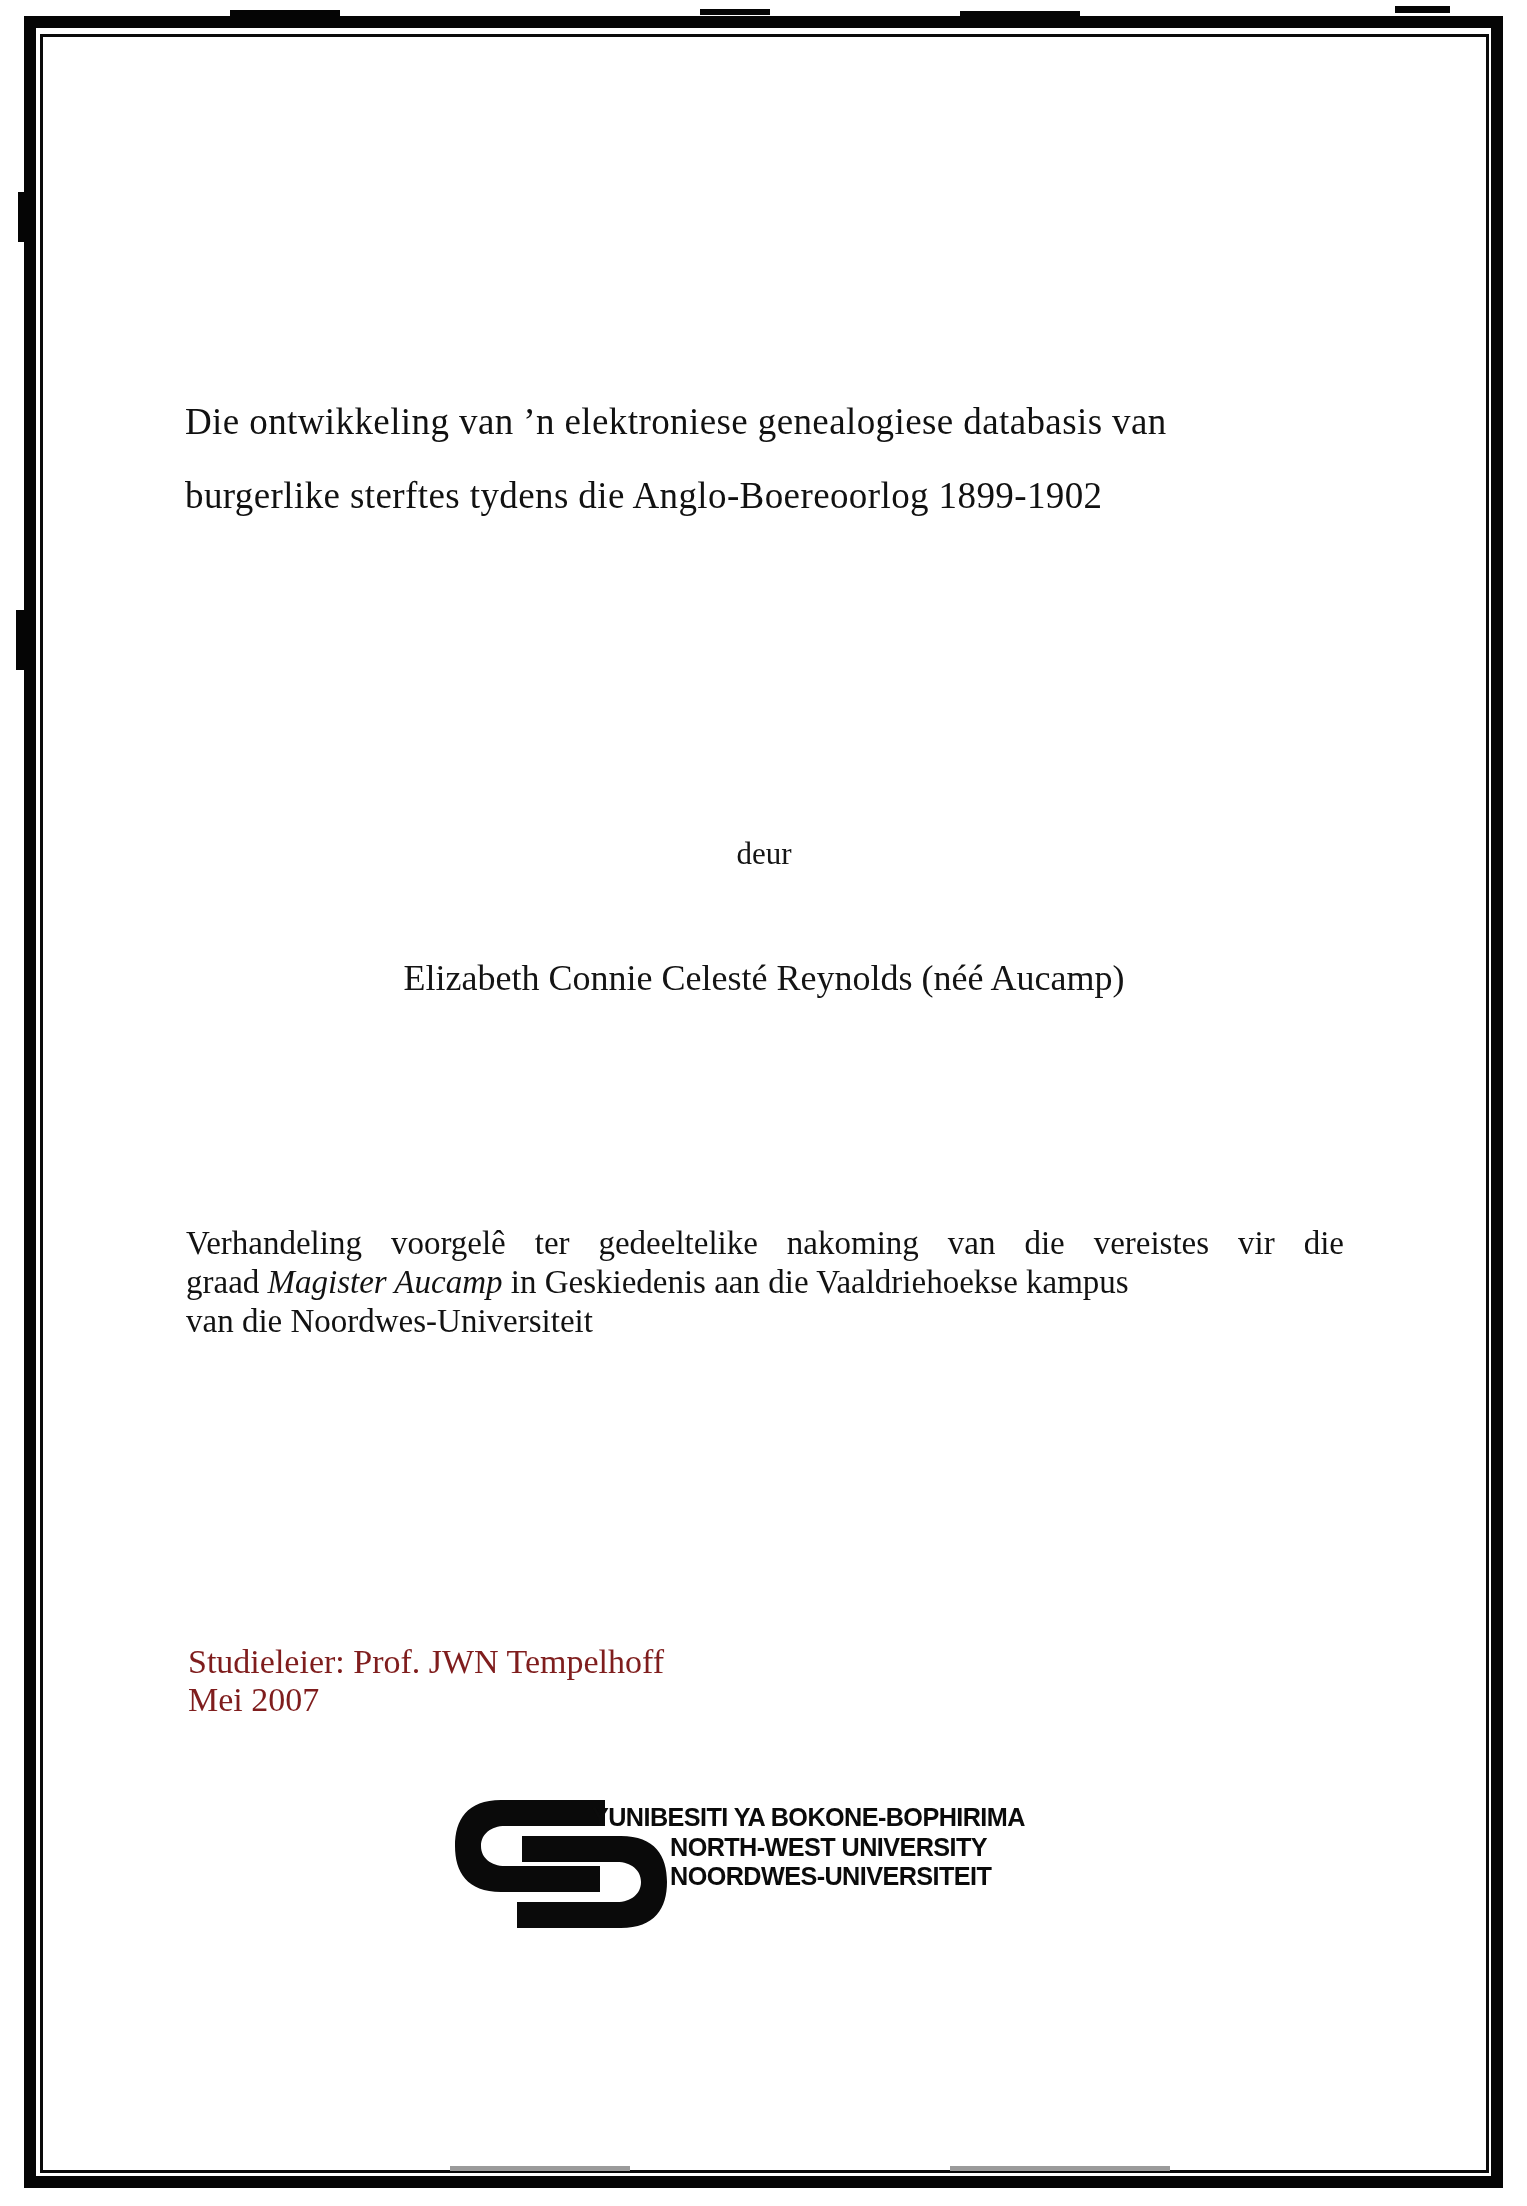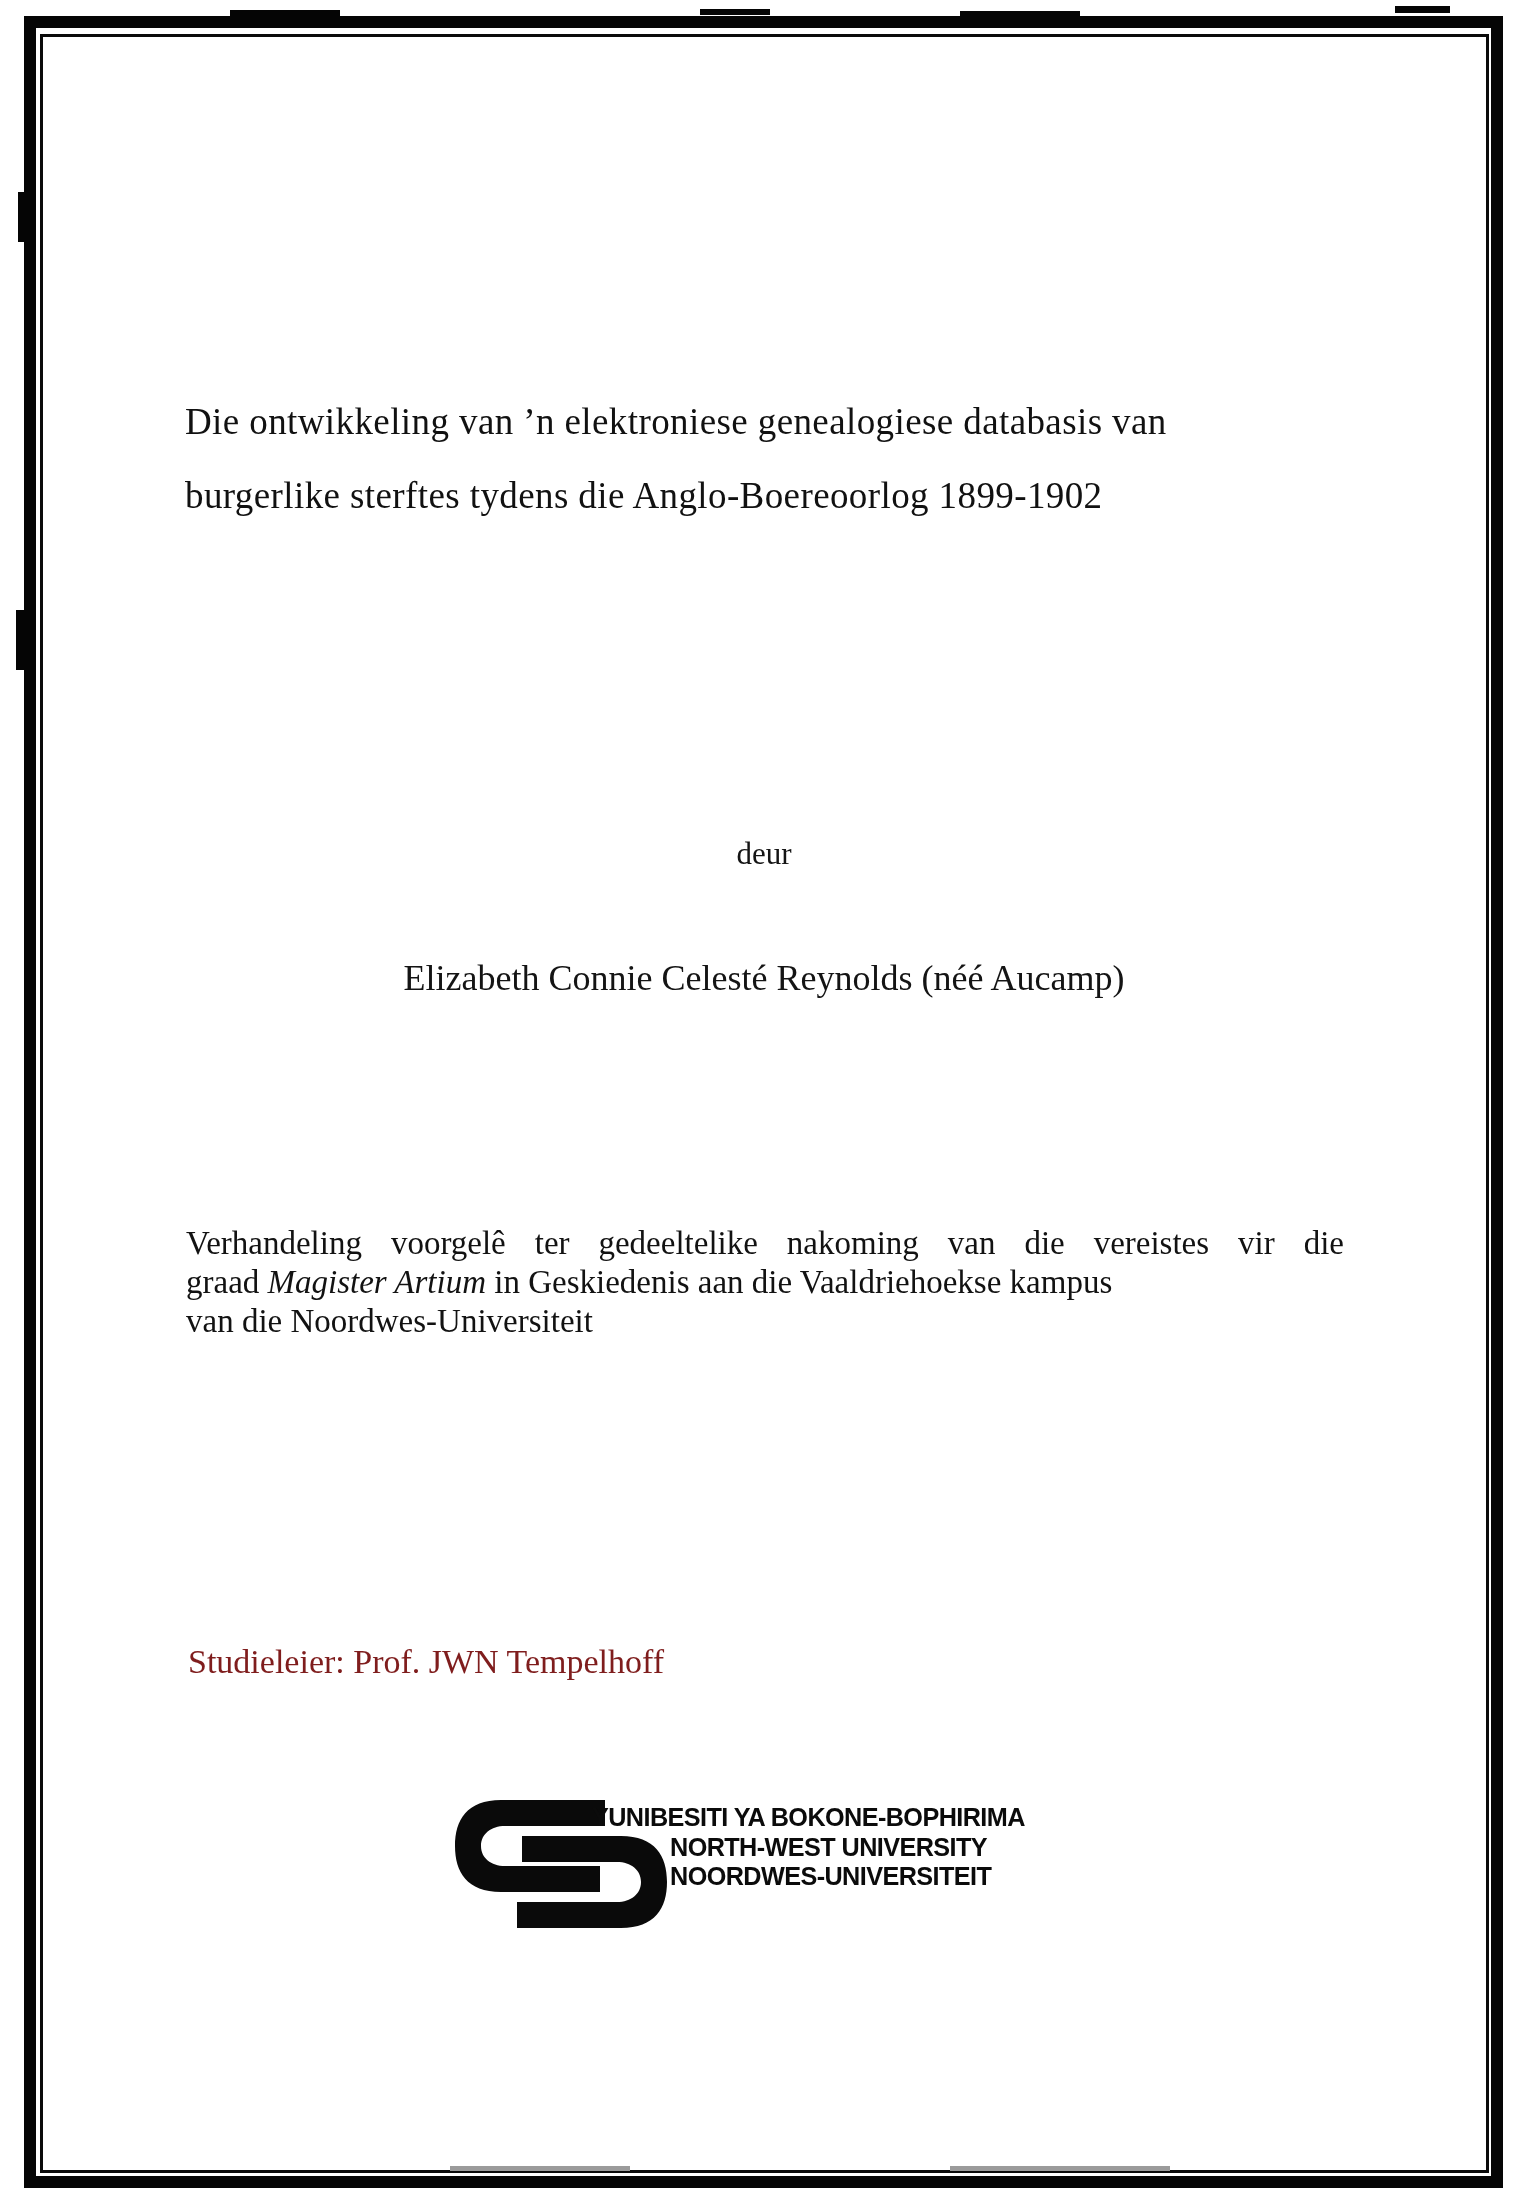--- a/index.html
+++ b/index.html
@@ -118,26 +118,27 @@
   <div>Die ontwikkeling van ’n elektroniese genealogiese databasis van</div>
   <div>burgerlike sterftes tydens die Anglo-Boereoorlog 1899-1902</div>
 </div>
 
 <div class="abs byline">deur</div>
 
 <div class="abs author">Elizabeth Connie Celesté Reynolds (néé Aucamp)</div>
 
 <div class="abs statement">
   <div class="just">Verhandeling voorgelê ter gedeeltelike nakoming van die vereistes vir die</div>
-  <div><span>graad </span><span class="italic">Magister Artium</span><span> in Geskiedenis aan die Vaaldriehoekse kampus</span></div>
+  <div><span>graad </span><span class="italic">Magister Aucamp</span><span> in Geskiedenis aan die Vaaldriehoekse kampus</span></div>
   <div>van die Noordwes-Universiteit</div>
 </div>
 
 <div class="abs supervisor-block">
   <div>Studieleier: Prof. JWN Tempelhoff</div>
+  <div>Mei 2007</div>
 </div>
 
 <div class="abs logo">
   <svg class="logo-mark" width="212" height="128" viewBox="0 0 212 128" aria-hidden="true">
     <path fill="#0a0a0a" d="M150 0 H46 C12 0 0 20 0 46 C0 72 12 92 46 92 H145 V66 H50 C36 66 26 58 26 46 C26 34 36 26 50 26 H150 Z"></path>
     <g transform="rotate(180 106 64)">
       <path fill="#0a0a0a" d="M150 0 H46 C12 0 0 20 0 46 C0 72 12 92 46 92 H145 V66 H50 C36 66 26 58 26 46 C26 34 36 26 50 26 H150 Z"></path>
     </g>
   </svg>
   <div class="logo-line l1">YUNIBESITI YA BOKONE-BOPHIRIMA</div>

